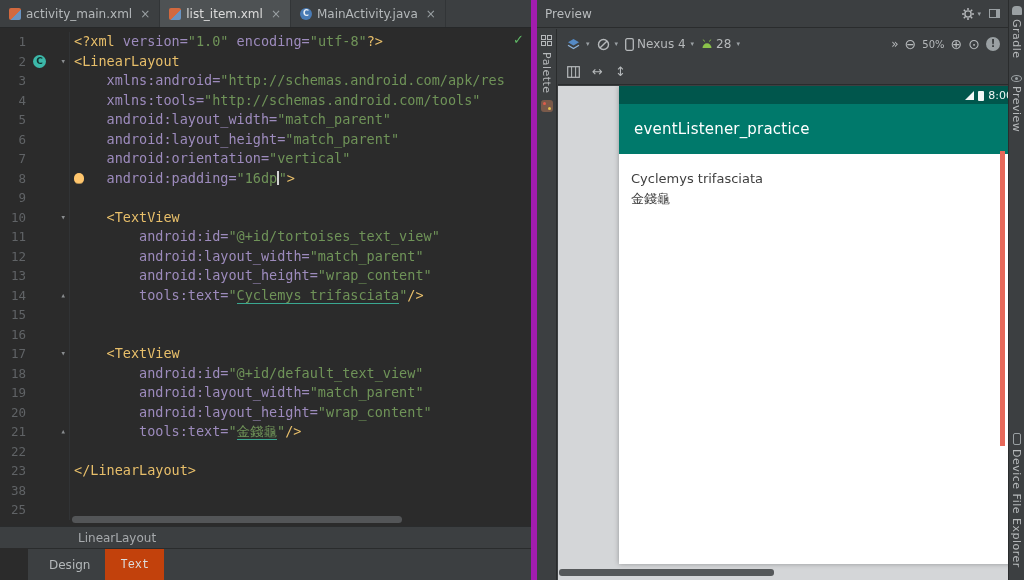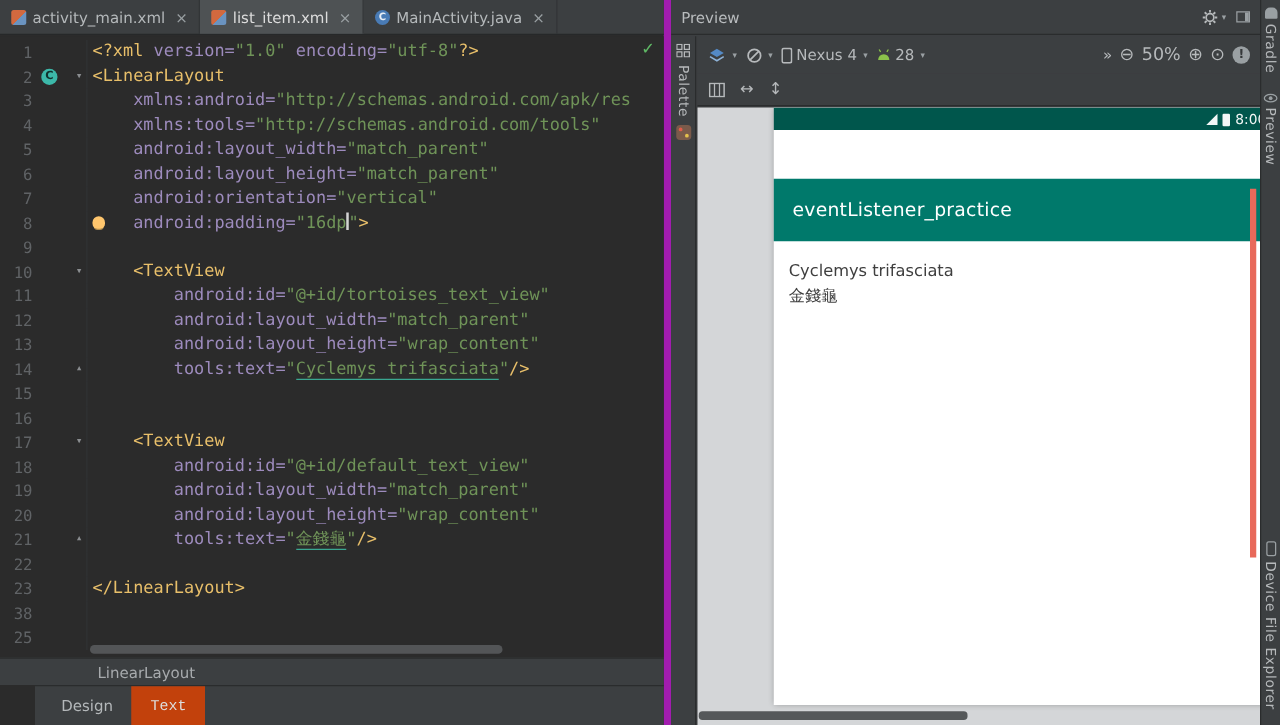--- a/index.html
+++ b/index.html
@@ -60,33 +60,33 @@
   .pal-colors{width:12px;height:12px;border-radius:3px;background:#7a5a4a;position:relative;}
   .pal-colors::before{content:"";position:absolute;left:2px;top:2px;width:3px;height:3px;border-radius:50%;background:#e05c4b;}
   .pal-colors::after{content:"";position:absolute;right:2px;bottom:2px;width:3px;height:3px;border-radius:50%;background:#e5c14d;}
 
   .pmain{position:absolute;left:21px;top:0;right:0;bottom:0;}
   .tb1{height:30px;background:#3c3f41;display:flex;align-items:center;gap:7px;padding:0 8px;color:#b6b9bb;font-size:12px;}
   .tb2{height:26px;background:#3c3f41;border-bottom:1px solid #2a2c2d;display:flex;align-items:center;gap:12px;padding:0 9px;color:#b6b9bb;}
   .tbtn{display:flex;align-items:center;gap:3px;}
   .zoomgrp{margin-left:auto;display:flex;align-items:center;gap:6px;}
   .zglyph{font-size:14px;color:#b6b9bb;}
-  .zlevel{font-size:14px;color:#b6b9bb;}
+  .zlevel{font-size:10px;color:#b6b9bb;}
   .issues{width:14px;height:14px;border-radius:50%;background:#9aa0a3;color:#35383a;font-size:10px;font-weight:bold;
           text-align:center;line-height:14px;}
   .arrowico{font-size:13px;color:#b6b9bb;}
 
   .canvas{position:absolute;top:57px;left:0;right:0;bottom:0;background:#d4d6d8;overflow:hidden;}
   .device{position:absolute;left:61px;top:0;width:400px;height:478px;background:#ffffff;box-shadow:0 0 5px rgba(0,0,0,.3);}
   .statusbar{height:18px;background:#00564c;position:relative;}
   .sb-ics{position:absolute;right:6px;top:3px;display:flex;align-items:center;gap:4px;color:#f2f7f6;font-size:11px;}
   .sig{width:0;height:0;border-left:9px solid transparent;border-bottom:9px solid rgba(255,255,255,.95);}
   .bat{width:6px;height:10px;background:rgba(255,255,255,.95);border-radius:1px;}
   .appbar{height:50px;background:#00796b;color:#ffffff;display:flex;align-items:center;padding:0 15px;
-          font-size:15px;font-weight:500;letter-spacing:.2px;margin-top:39px;}
+          font-size:15px;font-weight:500;letter-spacing:.2px;}
   .dcontent{padding:15px 12px;color:#3f3f3f;font-size:13px;line-height:20px;}
   .redbar{position:absolute;right:3px;top:65px;width:5px;height:295px;background:#e8695a;}
   .canvas-scroll{position:absolute;left:1px;bottom:4px;width:215px;height:7px;background:#55585a;border-radius:3px;}
 
   
   .rstrip{position:absolute;right:0;top:0;width:16px;height:580px;background:#3c3f41;border-left:1px solid #2a2c2d;
           display:flex;flex-direction:column;align-items:center;}
   .rs-item{display:flex;flex-direction:column;align-items:center;gap:4px;}
   .rs-item:nth-child(1){margin-top:6px;}
   .rs-item:nth-child(2){margin-top:16px;}

